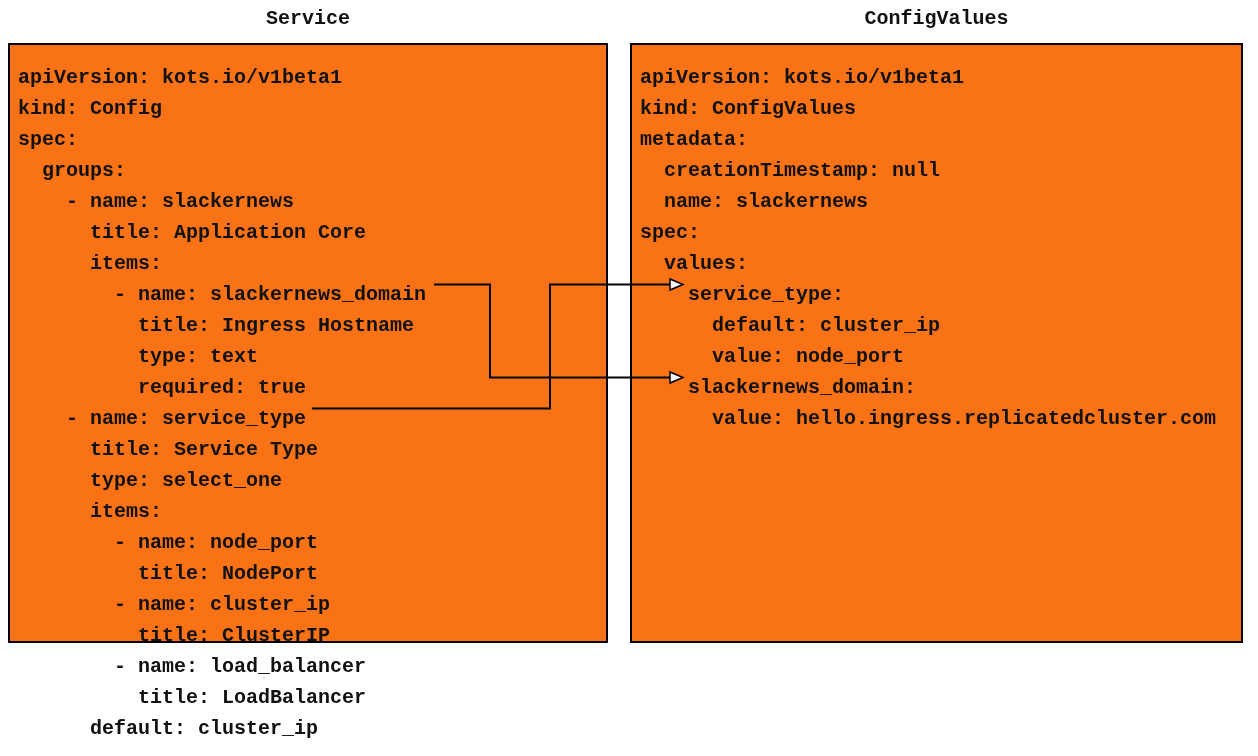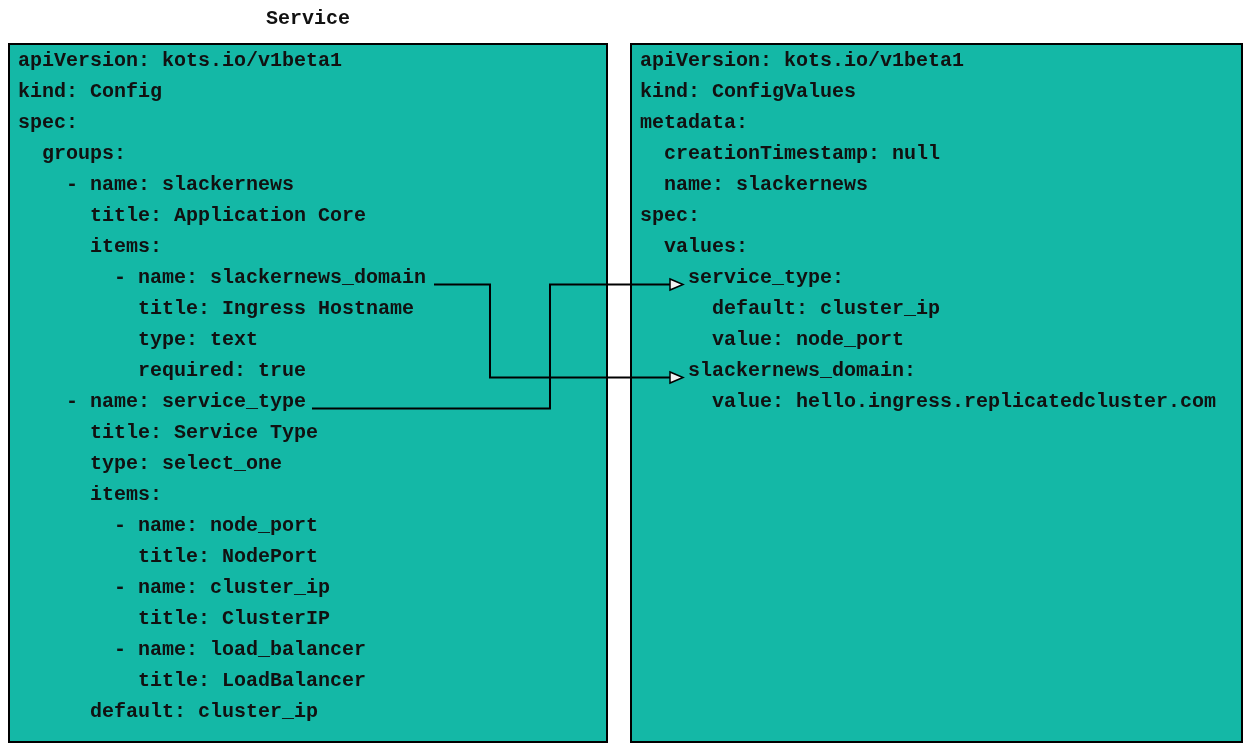--- a/index.html
+++ b/index.html
@@ -23,25 +23,25 @@
     font-weight: bold;
     font-size: 20px;
     line-height: 28px;
     color: #111111;
   }
   .panel-title.left  { left: 8px;   width: 600px; }
   .panel-title.right { left: 630px; width: 613px; }
   .panel {
     position: absolute;
     top: 43px;
-    height: 700px;
+    height: 600px;
     box-sizing: border-box;
-    background: #14b8a6;
+    background: #f97316;
     border: 2px solid #000000;
-    padding: 0 8px;
+    padding: 17px 8px;
   }
   .panel.left  { left: 8px;   width: 600px; }
   .panel.right { left: 630px; width: 613px; }
   .code {
     font-family: "Liberation Mono", monospace;
     font-weight: bold;
     font-size: 20px;
     line-height: 31px;
     color: #111111;
     white-space: pre;
@@ -59,20 +59,21 @@
     pointer-events: none;
   }
 </style>
 </head>
 <body>
 
 <div class="canvas">
 
   <div class="panel-title left">Service</div>
 
+  <div class="panel-title right">ConfigValues</div>
 
   <div class="panel left">
     <div class="code"><div class="line">apiVersion: kots.io/v1beta1</div><div class="line">kind: Config</div><div class="line">spec:</div><div class="line">  groups:</div><div class="line">    - name: slackernews</div><div class="line">      title: Application Core</div><div class="line">      items:</div><div class="line">        - name: slackernews_domain</div><div class="line">          title: Ingress Hostname</div><div class="line">          type: text</div><div class="line">          required: true</div><div class="line">    - name: service_type</div><div class="line">      title: Service Type</div><div class="line">      type: select_one</div><div class="line">      items:</div><div class="line">        - name: node_port</div><div class="line">          title: NodePort</div><div class="line">        - name: cluster_ip</div><div class="line">          title: ClusterIP</div><div class="line">        - name: load_balancer</div><div class="line">          title: LoadBalancer</div><div class="line">      default: cluster_ip</div></div>
   </div>
 
   <div class="panel right">
     <div class="code"><div class="line">apiVersion: kots.io/v1beta1</div><div class="line">kind: ConfigValues</div><div class="line">metadata:</div><div class="line">  creationTimestamp: null</div><div class="line">  name: slackernews</div><div class="line">spec:</div><div class="line">  values:</div><div class="line">    service_type:</div><div class="line">      default: cluster_ip</div><div class="line">      value: node_port</div><div class="line">    slackernews_domain:</div><div class="line">      value: hello.ingress.replicatedcluster.com</div></div>
   </div>
 
   <svg class="arrow-layer" width="1258" height="756" viewBox="0 0 1258 756" xmlns="http://www.w3.org/2000/svg">

